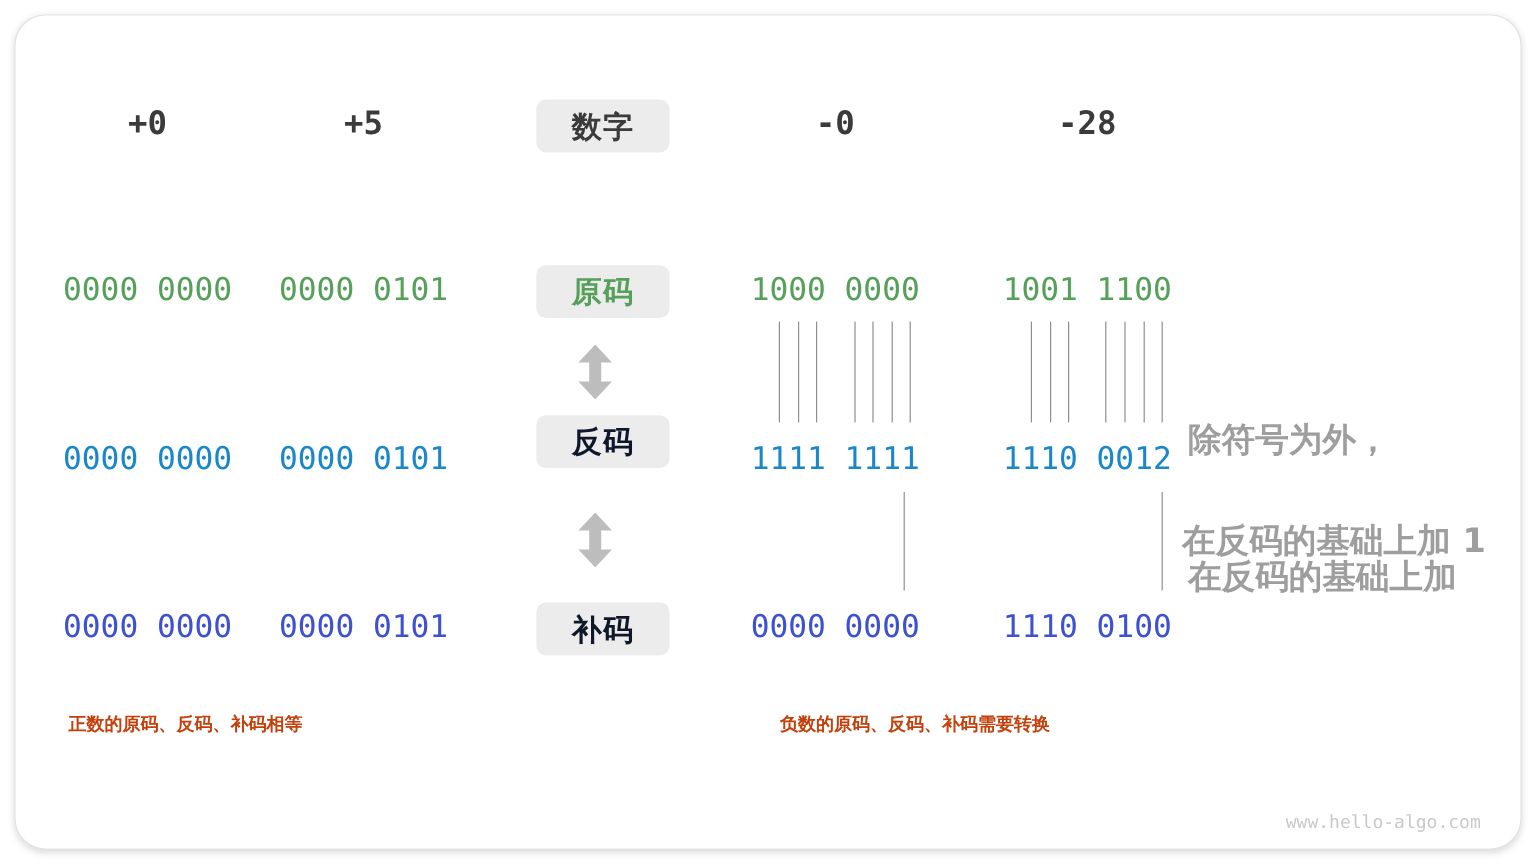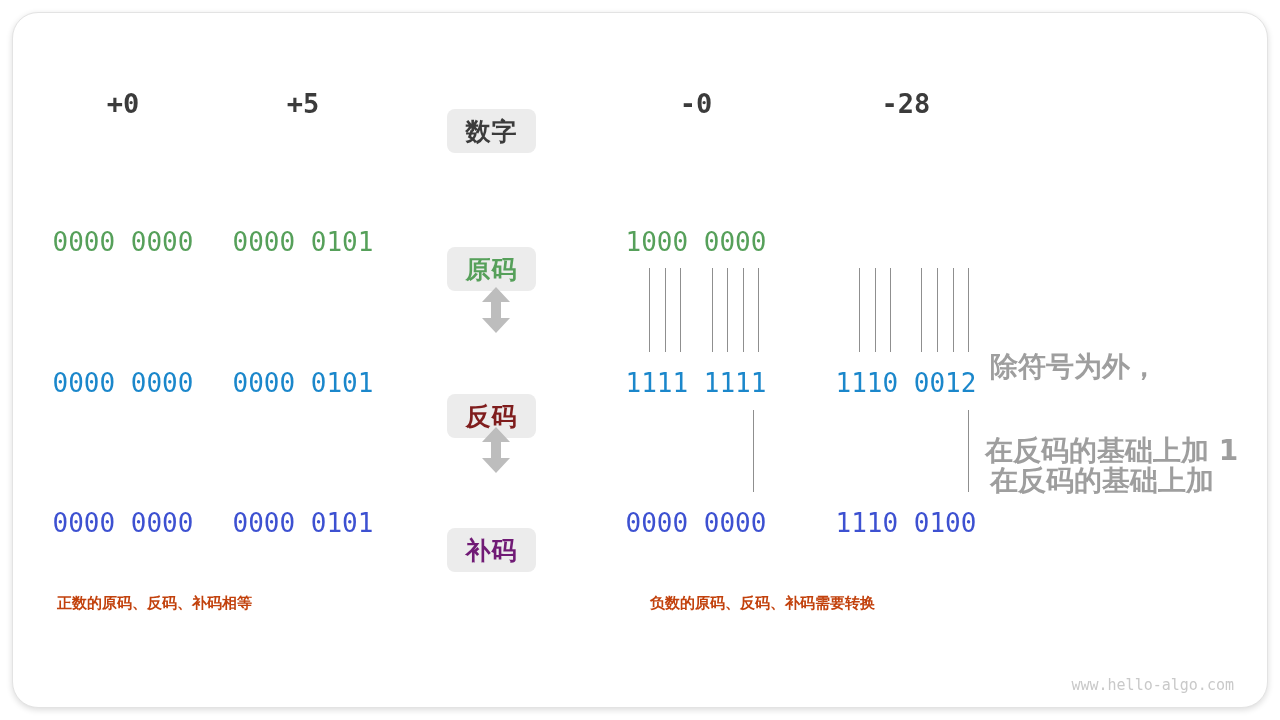--- a/index.html
+++ b/index.html
@@ -30,32 +30,31 @@
     font-family: "DejaVu Sans Mono", monospace;
     font-weight: bold; font-size: 27px;
     color: #3b3b3b;
   }
   .hdr-c1 { left: 43px; }
   .hdr-c2 { left: 223px; }
   .hdr-c3 { left: 616px; }
   .hdr-c4 { left: 826px; }
   .label-box {
     position: absolute;
-    left: 447px; width: 89px; height: 44px;
+    left: 447px; width: 111px; height: 44px;
     background: #ececec;
     border-radius: 8px;
     display: flex; align-items: center; justify-content: center;
     font-weight: bold; font-size: 25px;
     letter-spacing: 1px;
-    margin-top: 26px;
   }
   .box-number { top: 83px;  color: #3b3b3b; }
   .box-sm     { top: 221px; color: #56a05a; }
-  .box-oc     { top: 368px; color: #7f1d1d; }
-  .box-tc     { top: 502px; color: #701a75; }
+  .box-oc     { top: 346px; color: #0f172a; }
+  .box-tc     { top: 502px; color: #0f172a; }
   
   .bin {
     position: absolute;
     width: 170px; height: 30px; line-height: 30px;
     text-align: center;
     font-family: "DejaVu Sans Mono", monospace;
     font-size: 26px; font-weight: normal;
     white-space: pre;
   }
   .row-sm { top: 227px; color: #56a05a; }
@@ -116,20 +115,21 @@
   <div class="num-header hdr-c1">+0</div>
   <div class="num-header hdr-c2">+5</div>
   <div class="label-box box-number">数字</div>
   <div class="num-header hdr-c3">-0</div>
   <div class="num-header hdr-c4">-28</div>
 
   <div class="bin row-sm col-1">0000 0000</div>
   <div class="bin row-sm col-2">0000 0101</div>
   <div class="label-box box-sm">原码</div>
   <div class="bin row-sm col-3">1000 0000</div>
+  <div class="bin row-sm col-4">1001 1100</div>
 
   <div class="bin row-oc col-1">0000 0000</div>
   <div class="bin row-oc col-2">0000 0101</div>
   <div class="label-box box-oc">反码</div>
   <div class="bin row-oc col-3">1111 1111</div>
   <div class="bin row-oc col-4">1110 0012</div>
 
   <div class="bin row-tc col-1">0000 0000</div>
   <div class="bin row-tc col-2">0000 0101</div>
   <div class="label-box box-tc">补码</div>

